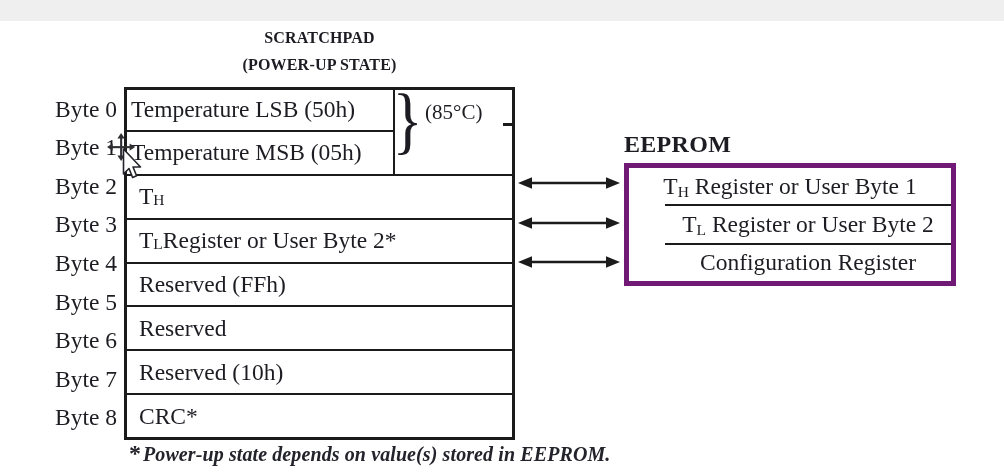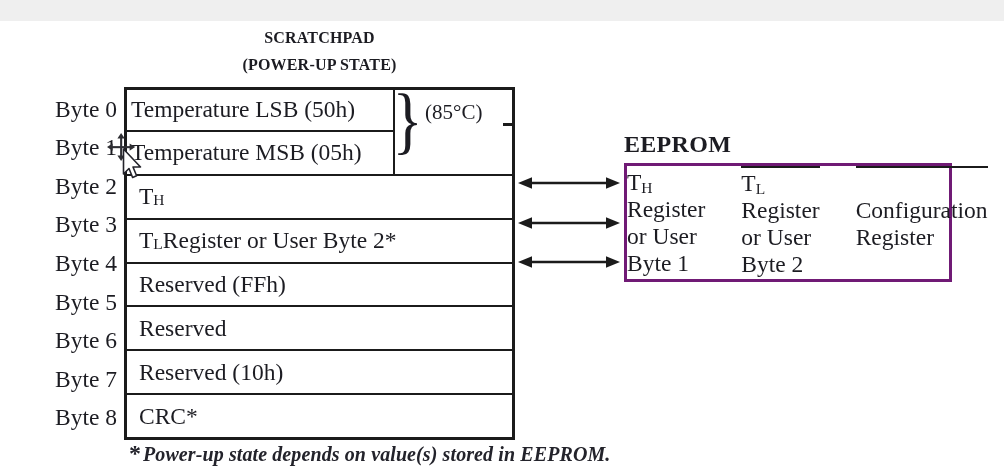--- a/index.html
+++ b/index.html
@@ -36,21 +36,21 @@
   .sub{font-size:0.66em;position:relative;top:0.22em;}
 
   
   .brace{left:390px;top:87px;width:34px;height:68px;font-size:74px;line-height:66px;
     font-weight:400;text-align:center;transform:scaleX(.85);}
   .temp-note{left:425px;top:100px;font-size:21px;}
   .temp-dash{left:503px;top:123px;width:10px;height:2.5px;background:#1b1b1b;}
 
   
   .ee-box{left:624px;top:163px;width:322px;height:113px;
-    border:3px solid #701a75;display:flex;flex-direction:row;}
+    border:5px solid #701a75;display:flex;flex-direction:column;}
   .ee-row{flex:1;display:flex;align-items:center;justify-content:center;
     font-size:23.5px;box-sizing:border-box;}
   .ee-row.bt{border-top:2.5px solid #1b1b1b;margin-left:36px;}
 
   
   .arrow{width:102px;height:16px;}
   .a1{left:518px;top:175px;} .a2{left:518px;top:215px;} .a3{left:518px;top:254px;}
 
   
   .footnote{left:129px;top:441px;display:flex;align-items:flex-start;color:#23232b;}

